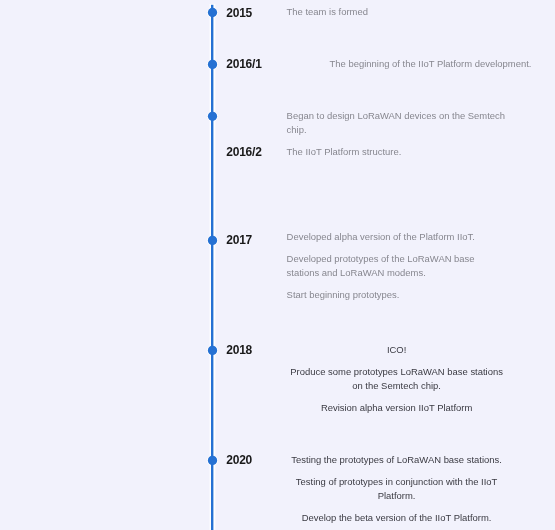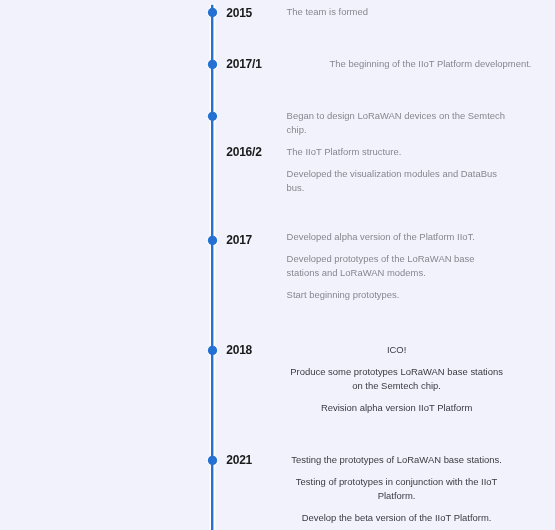--- a/index.html
+++ b/index.html
@@ -59,32 +59,31 @@
   </svg>
 
   <div class="entry e0">
     <div class="year">2015</div>
     <div class="content">
       <p>The team is formed</p>
     </div>
   </div>
 
   <div class="entry e1">
-    <div class="year">2017/1</div>
+    <div class="year">2016/1</div>
     <div class="content">
       <p>The beginning of the IIoT Platform development.</p>
     </div>
   </div>
 
   <div class="entry e2">
     <div class="year">2016/2</div>
     <div class="content">
       <p>Began to design LoRaWAN devices on the Semtech chip.</p>
       <p>The IIoT Platform structure.</p>
-      <p>Developed the visualization modules and DataBus bus.</p>
     </div>
   </div>
 
   <div class="entry e3">
     <div class="year">2017</div>
     <div class="content">
       <p>Developed alpha version of the Platform IIoT.</p>
       <p>Developed prototypes of the LoRaWAN base stations and LoRaWAN modems.</p>
       <p>Start beginning prototypes.</p>
     </div>
@@ -93,21 +92,21 @@
   <div class="entry e4">
     <div class="year">2018</div>
     <div class="content dark">
       <p>ICO!</p>
       <p>Produce some prototypes LoRaWAN base stations on the Semtech chip.</p>
       <p>Revision alpha version IIoT Platform</p>
     </div>
   </div>
 
   <div class="entry e5">
-    <div class="year">2021</div>
+    <div class="year">2020</div>
     <div class="content dark">
       <p>Testing the prototypes of LoRaWAN base stations.</p>
       <p>Testing of prototypes in conjunction with the IIoT Platform.</p>
       <p>Develop the beta version of the IIoT Platform.</p>
     </div>
   </div>
 
 </div>
 
 </body></html>

